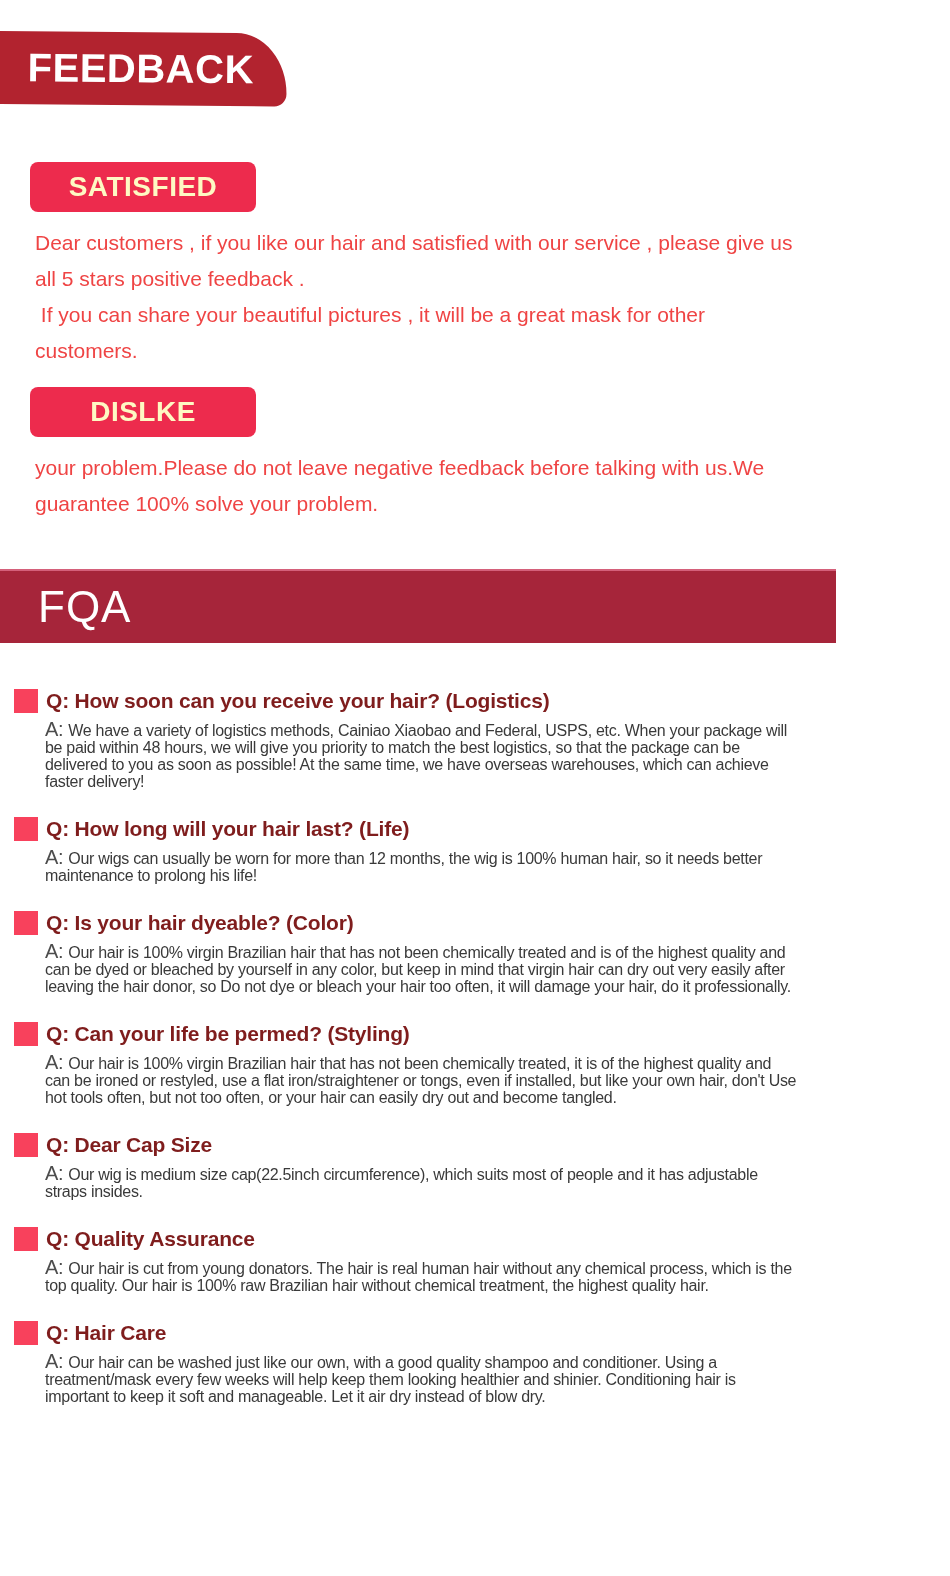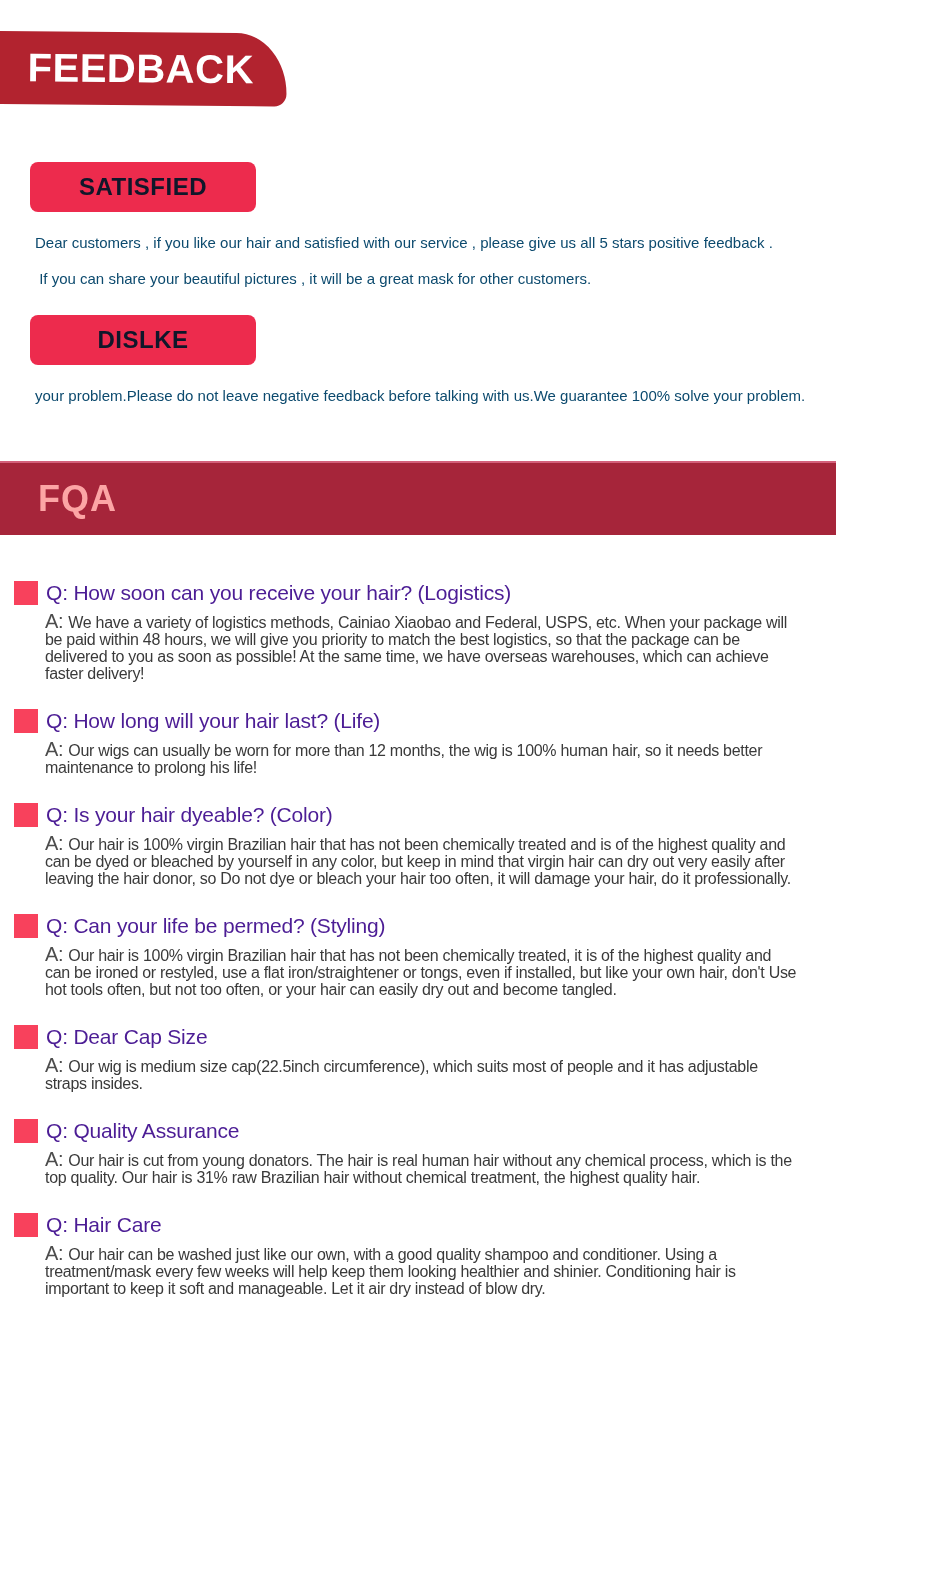--- a/index.html
+++ b/index.html
@@ -45,70 +45,70 @@
     margin-left: 30px;
     background: #ed2b4d;
     border-radius: 8px;
     display: flex;
     align-items: center;
     justify-content: center;
   }
   .chip-satisfied { margin-top: 58px; }
   .chip-dislike { margin-top: 18px; text-align: center; }
   .chip-text {
-    color: #0f172a;
-    font-size: 24px;
+    color: #fef9c3;
+    font-size: 28px;
     font-weight: 700;
     letter-spacing: 0.5px;
   }
 
   .para-block { margin: 13px 30px 0 35px; }
   .para-block p {
-    font-size: 15px;
+    font-size: 21px;
     line-height: 36px;
-    color: #0c4a6e;
+    color: #ef4444;
     white-space: pre-wrap;
   }
 
   
   .fqa-band {
     margin-top: 47px;
     width: 950px;
     height: 74px;
     background: #a6253a;
     border-top: 2px solid #d4607a;
     display: flex;
     align-items: center;
     padding-left: 38px;
   }
   .fqa-text {
-    color: #fca5a5;
-    font-size: 36px;
-    font-weight: 700;
+    color: #ffffff;
+    font-size: 44px;
+    font-weight: 400;
     letter-spacing: 1px;
   }
 
   
   .faq-list { padding: 46px 38px 40px 14px; }
   .faq-item + .faq-item { margin-top: 27px; }
   .faq-q {
     display: flex;
     align-items: center;
     gap: 8px;
   }
   .bullet {
     width: 24px;
     height: 24px;
     background: #f8415c;
     flex: 0 0 auto;
   }
   .faq-q h3 {
     font-size: 21px;
-    font-weight: 400;
-    color: #4c1d95;
+    font-weight: 700;
+    color: #7f1d1d;
     letter-spacing: -0.2px;
   }
   .faq-a {
     margin: 8px 0 0 31px;
     font-size: 16px;
     line-height: 17px;
     color: #3a3a3a;
     letter-spacing: -0.3px;
     max-width: 872px;
   }
@@ -197,21 +197,21 @@
         <span class="a-prefix">A:</span><span>Our wig is medium size cap(22.5inch circumference), which suits most of people and it has adjustable straps insides.</span>
       </div>
     </div>
 
     <div class="faq-item">
       <div class="faq-q">
         <span class="bullet"></span>
         <h3>Q: Quality Assurance</h3>
       </div>
       <div class="faq-a">
-        <span class="a-prefix">A:</span><span>Our hair is cut from young donators. The hair is real human hair without any chemical process, which is the top quality. Our hair is 31% raw Brazilian hair without chemical treatment, the highest quality hair.</span>
+        <span class="a-prefix">A:</span><span>Our hair is cut from young donators. The hair is real human hair without any chemical process, which is the top quality. Our hair is 100% raw Brazilian hair without chemical treatment, the highest quality hair.</span>
       </div>
     </div>
 
     <div class="faq-item">
       <div class="faq-q">
         <span class="bullet"></span>
         <h3>Q: Hair Care</h3>
       </div>
       <div class="faq-a">
         <span class="a-prefix">A:</span><span>Our hair can be washed just like our own, with a good quality shampoo and conditioner. Using a treatment/mask every few weeks will help keep them looking healthier and shinier. Conditioning hair is important to keep it soft and manageable. Let it air dry instead of blow dry.</span>

